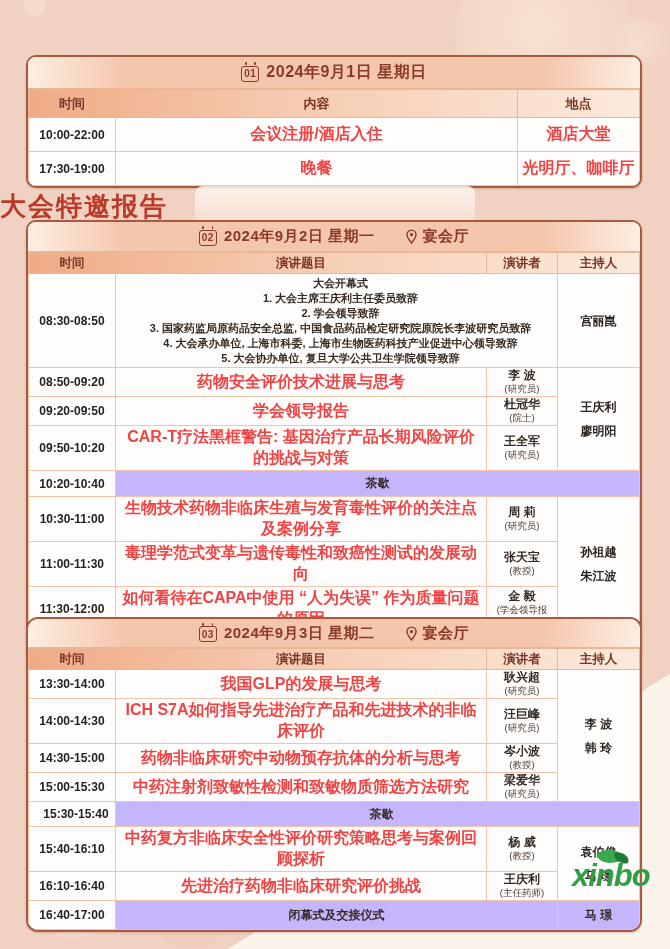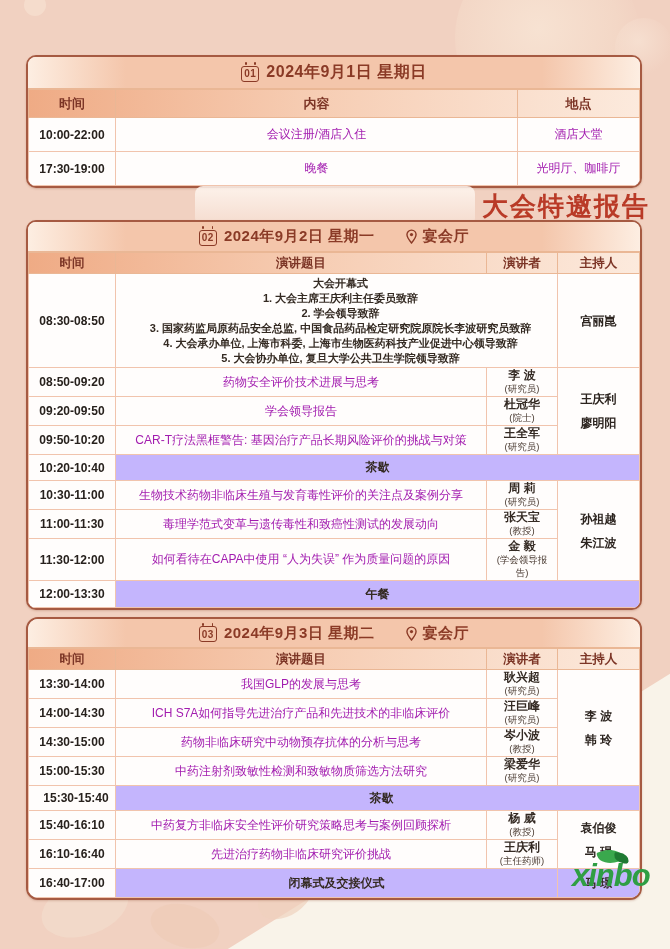--- a/index.html
+++ b/index.html
@@ -52,37 +52,37 @@
   .pin{margin-right:5px;display:inline-block;}
 
   table{width:100%;border-collapse:collapse;table-layout:fixed;}
   td{border:1px solid #f1c4ad;text-align:center;vertical-align:middle;
      padding:1px 4px;box-sizing:border-box;color:#342a23;}
   tr.head{background:linear-gradient(90deg,#efab85 0%,#f6ccb2 45%,#fceadd 100%);}
   tr.head td{color:#7c3526;font-weight:bold;font-size:13px;border-color:#eab795;}
   #t1 tr.head td{height:28px;}
   #t2 tr.head td,#t3 tr.head td{height:21px;font-size:12.5px;}
   td.time{font-weight:bold;font-size:12px;color:#27211d;}
-  td.topic{font-weight:normal;font-size:12px;color:#a21caf;}
+  td.topic{font-weight:bold;font-size:16px;color:#ef4444;}
   td.open{
     text-align:left;font-weight:bold;font-size:11px;line-height:15px;
     white-space:pre-line;padding-left:12px;color:#342a22;
   }
   td.speaker{font-size:11.5px;line-height:13px;}
   .sp-name{font-weight:bold;font-size:12px;display:block;}
   .sp-title{font-size:9.5px;color:#4a3b32;display:block;}
   td.host{font-weight:bold;font-size:12px;white-space:pre-line;line-height:24px;color:#2c241f;}
   td.break{background:#c4b5fd;font-weight:bold;font-size:12px;color:#342a22;}
   tr.r30 td{height:34px;} tr.r29 td{height:29px;} tr.r94 td{height:94px;text-align:center;}
   tr.r26 td{height:26px;} tr.r27 td{height:27px;} tr.r25 td{height:25px;padding-left:12px;}
 
   #t1{top:55px;} #t2{top:220px;} #t3{top:617px;border-radius:12px;}
 
   
-  .section-title{position:absolute;left:0;top:184px;width:650px;height:44px;z-index:2;text-align:right;}
+  .section-title{position:absolute;left:0;top:184px;width:650px;height:44px;z-index:2;text-align:left;}
   .title-bg{position:absolute;left:195px;top:2px;width:280px;height:40px;border-radius:8px;
     background:linear-gradient(180deg,rgba(255,248,242,.85),rgba(255,248,242,.25));}
   .section-title h1{
     position:relative;margin:0;line-height:44px;font-size:26px;letter-spacing:2px;
     color:#b93a27;font-weight:800;
   }
 
   
   .logo{position:absolute;right:2px;top:851px;z-index:3;width:96px;height:50px;}
   .logo-text{

